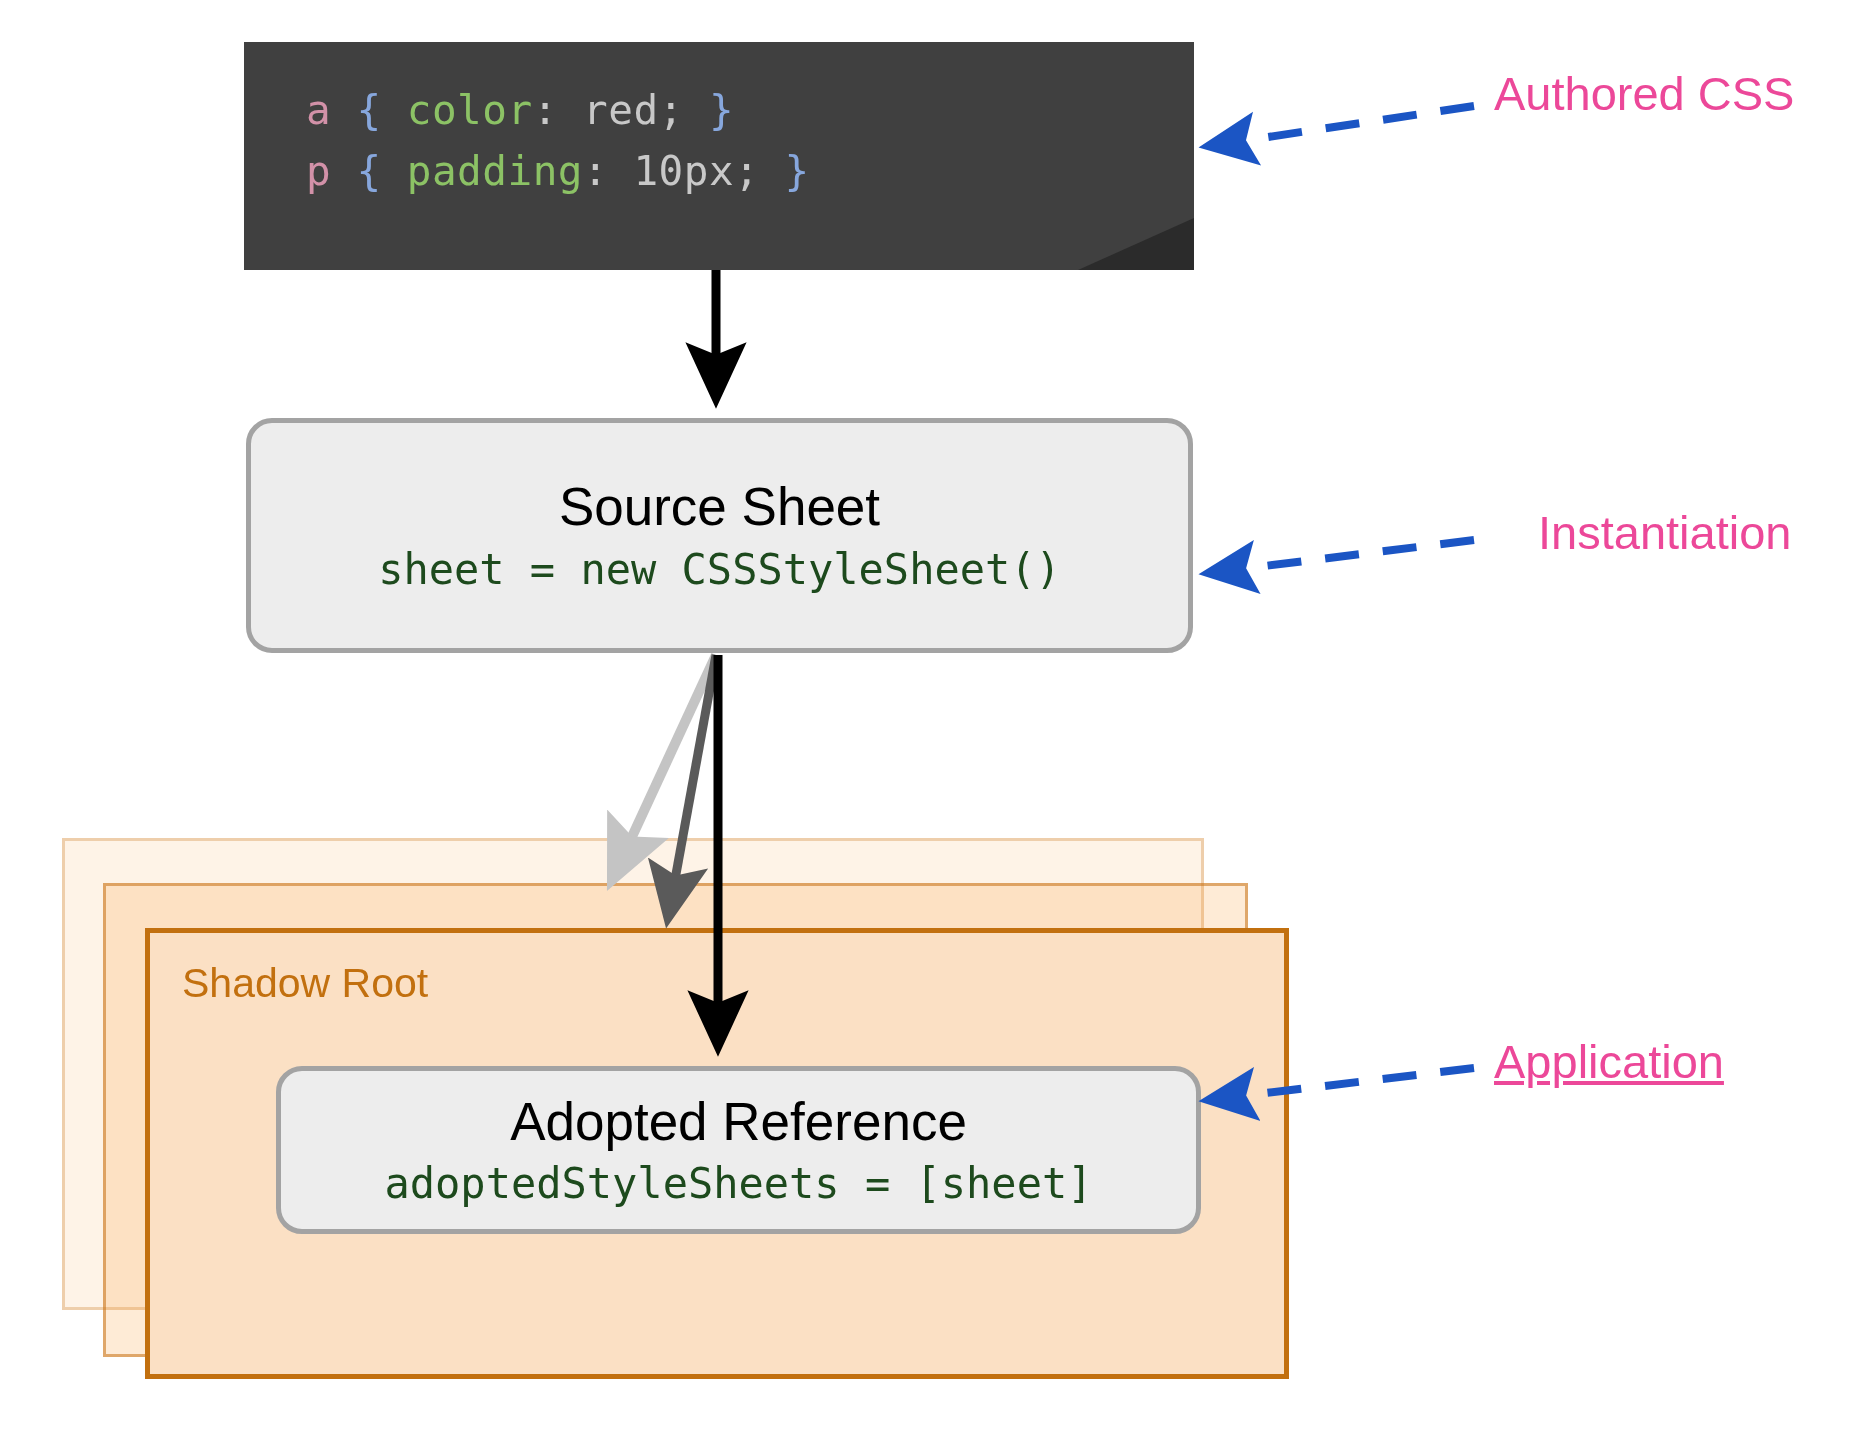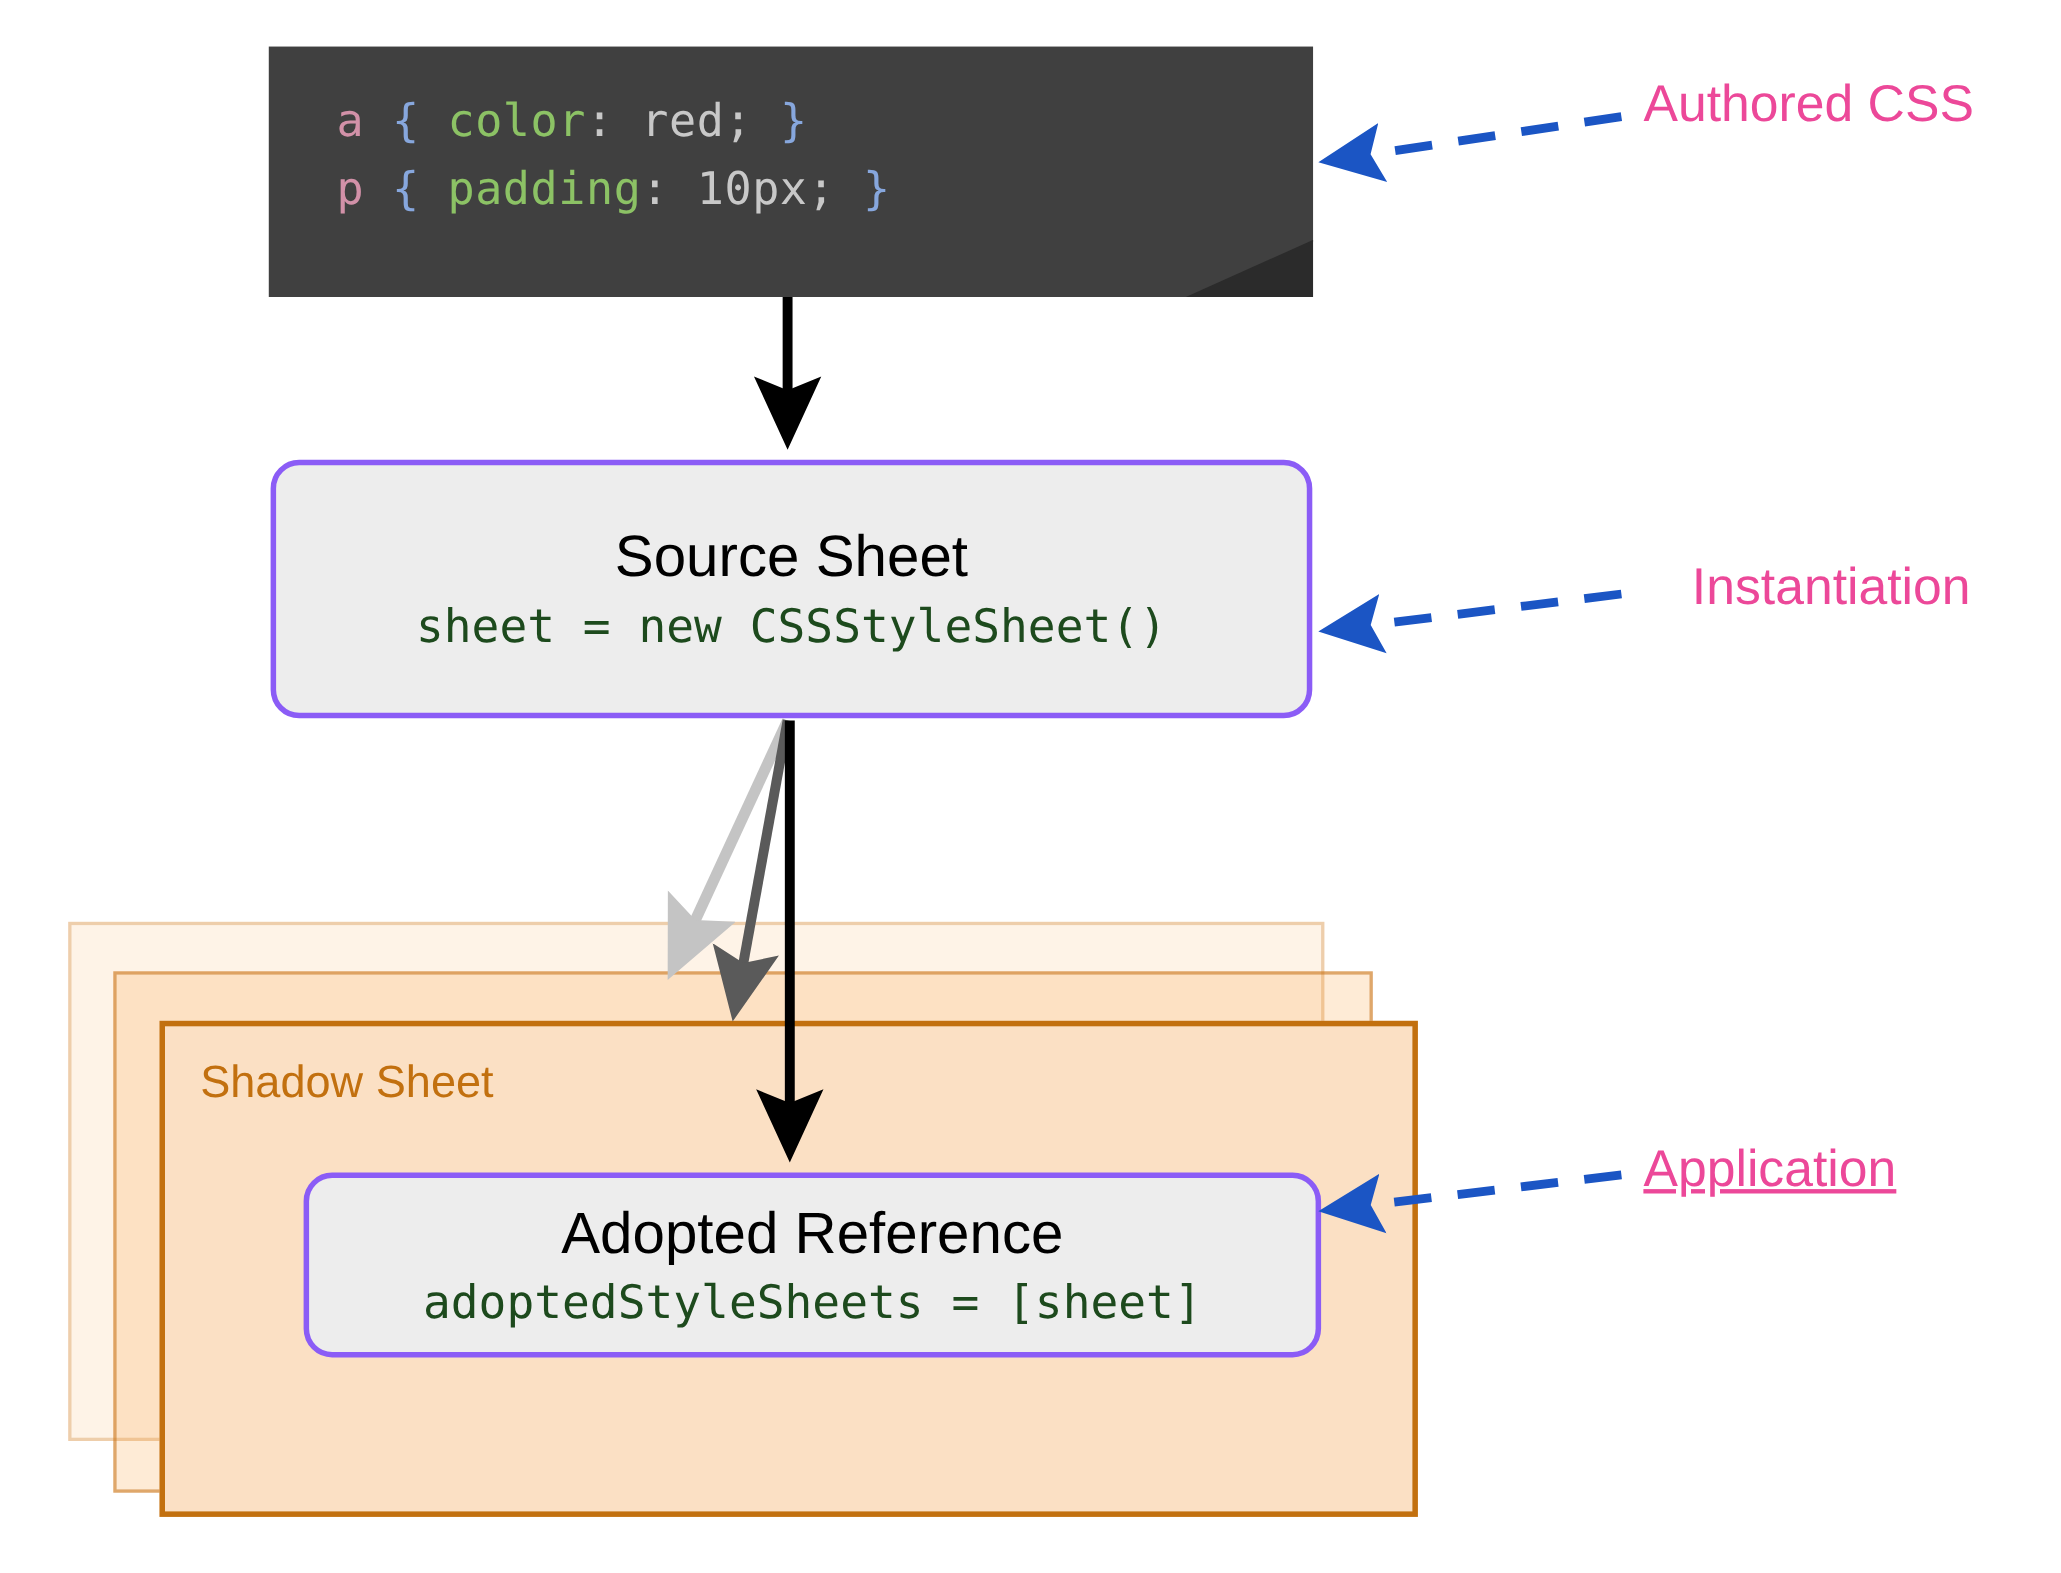--- a/index.html
+++ b/index.html
@@ -67,21 +67,21 @@
   .tok-sel  { color: #d291a8; }
   .tok-br   { color: #87a7dd; }
   .tok-prop { color: #8cc265; }
   .tok-val  { color: #c8c8c8; }
   .tok-pun  { color: #c8c8c8; }
 
   
   .node {
     position: absolute;
     background: #ededed;
-    border: 5px solid #8b5cf6;
+    border: 5px solid #a3a3a3;
     border-radius: 26px;
     box-sizing: border-box;
     display: flex;
     flex-direction: column;
     align-items: center;
     justify-content: center;
   }
   .node-title {
     font-family: "Liberation Sans", sans-serif;
     font-size: 53px;
@@ -169,21 +169,21 @@
   #callout-app        { left: 1494px; top: 1034px; text-decoration: underline; }
 </style>
 </head>
 <body>
 
 <div id="canvas">
 
   <div class="layer" id="layer-back"></div>
   <div class="layer" id="layer-mid"></div>
   <div class="layer" id="layer-front"></div>
-  <div id="shadow-root-label">Shadow Sheet</div>
+  <div id="shadow-root-label">Shadow Root</div>
 
   <div class="code-card">
     <div class="paper"></div>
     <div class="fold"></div>
     <div class="code-lines"><span class="tok-sel">a</span> <span class="tok-br">{</span> <span class="tok-prop">color</span><span class="tok-pun">:</span> <span class="tok-val">red</span><span class="tok-pun">;</span> <span class="tok-br">}</span>
 <span class="tok-sel">p</span> <span class="tok-br">{</span> <span class="tok-prop">padding</span><span class="tok-pun">:</span> <span class="tok-val">10px</span><span class="tok-pun">;</span> <span class="tok-br">}</span></div>
   </div>
 
   <div class="node" id="source-sheet">
     <div class="node-title">Source Sheet</div>

